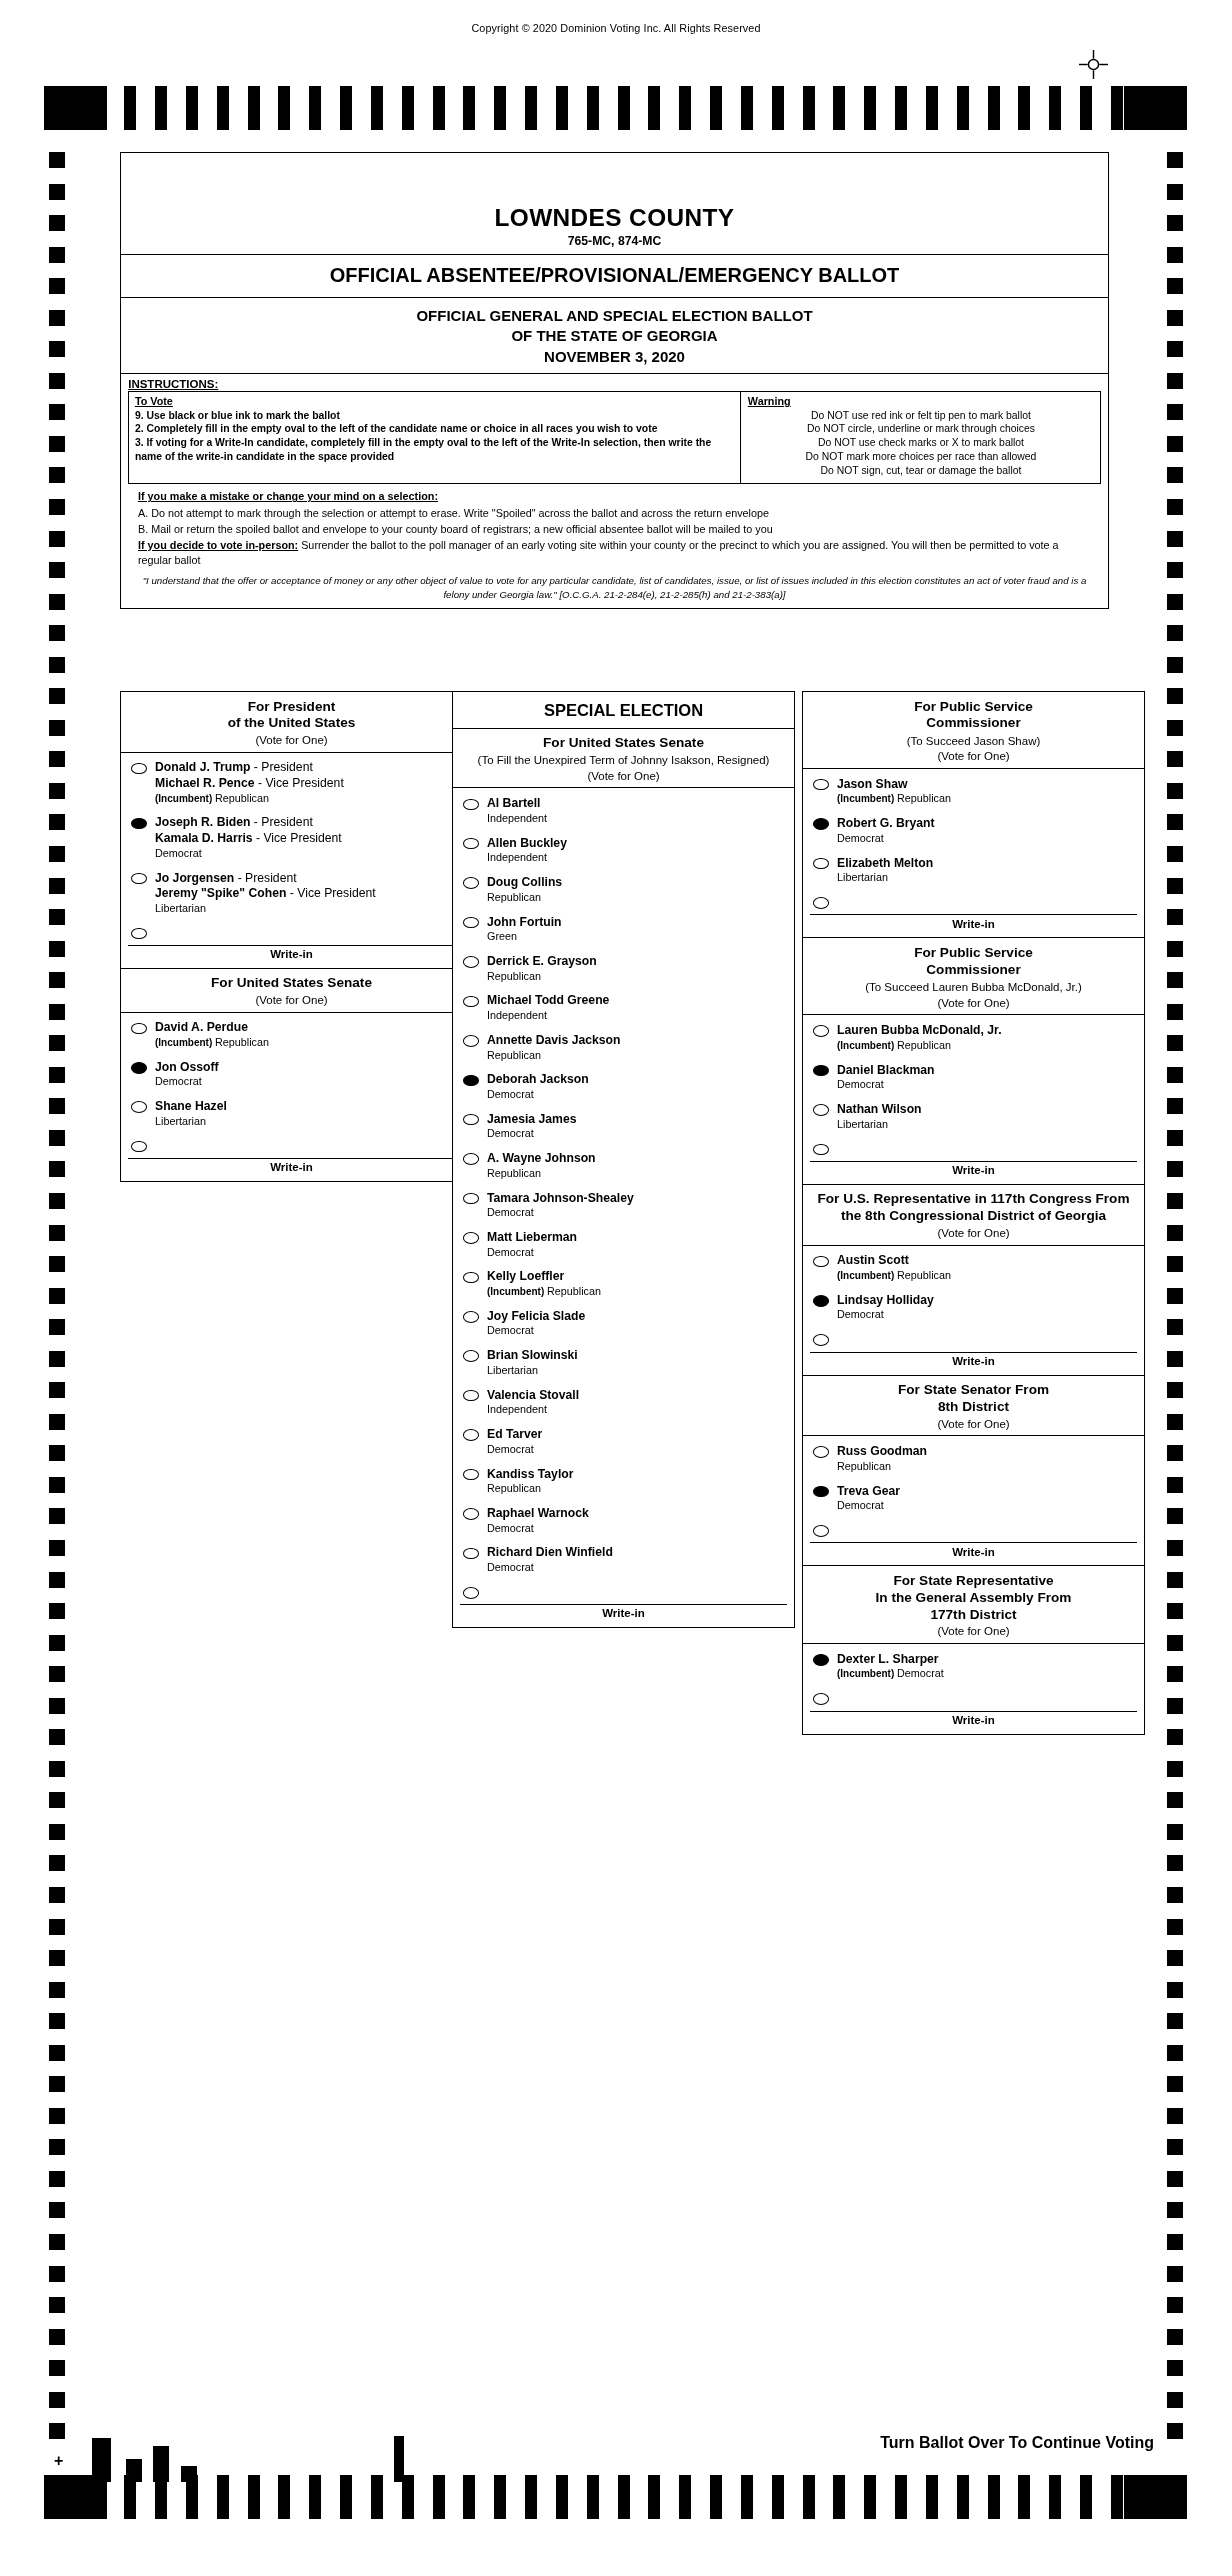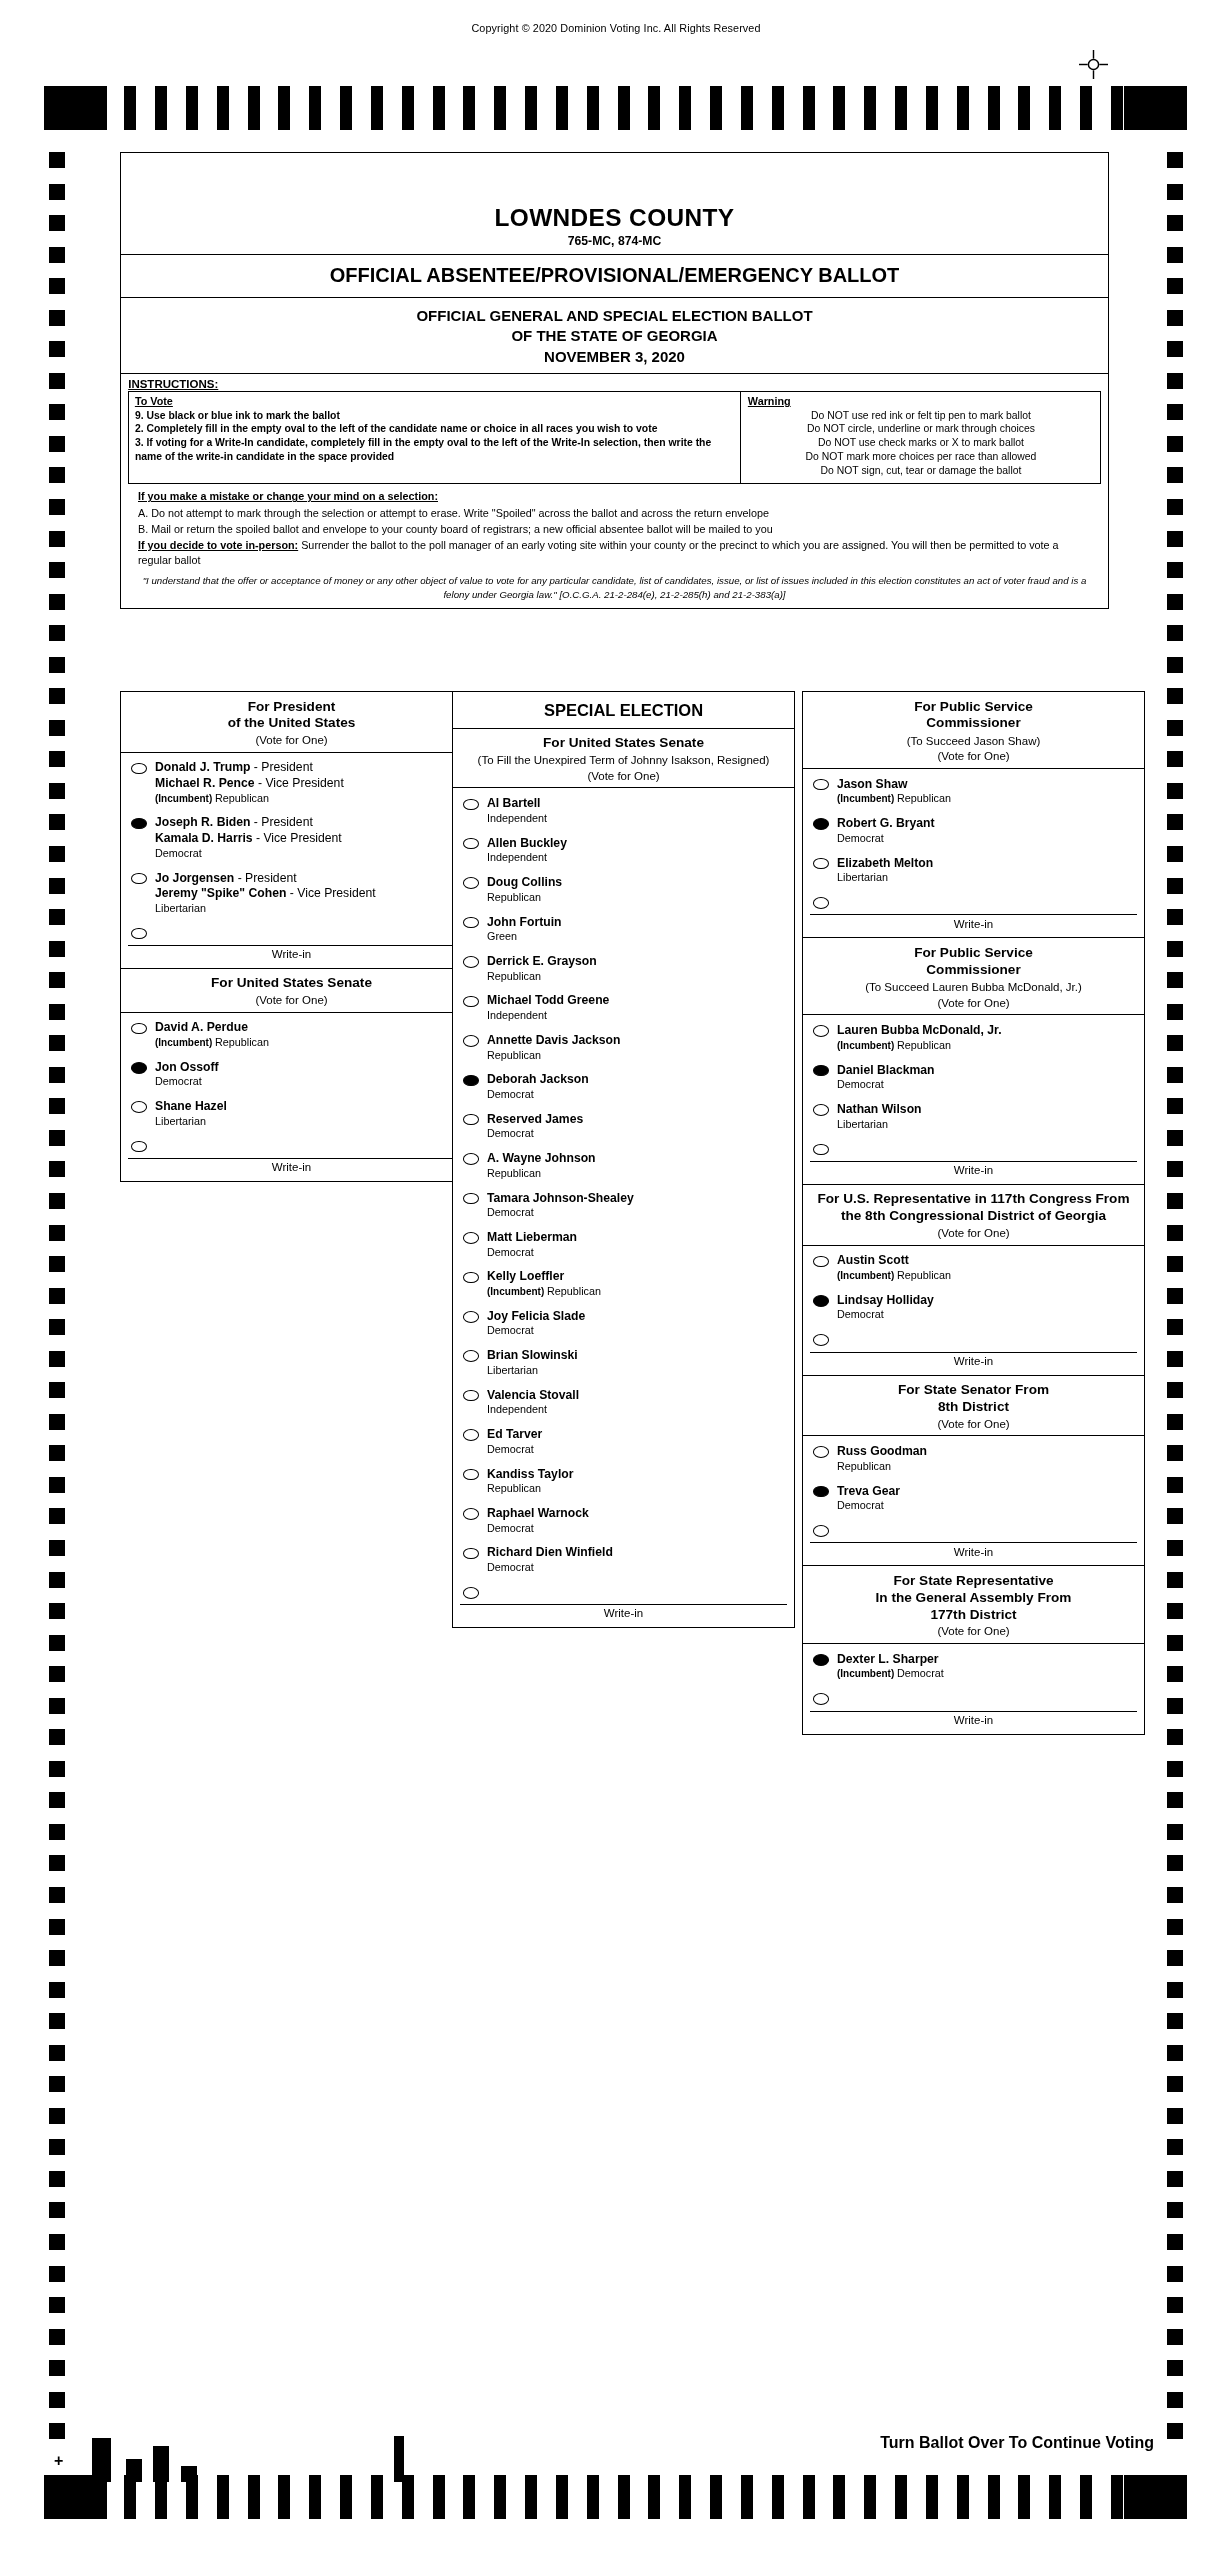--- a/index.html
+++ b/index.html
@@ -68,21 +68,21 @@
   .oval{flex:0 0 auto;width:16px;height:11.5px;border:1.6px solid #000;border-radius:50%;margin-top:2.2px;box-sizing:border-box;background:#fff;}
   .oval.filled{background:#000;}
   .cand-txt{margin-left:8px;font-size:12.2px;line-height:1.28;}
   .cand-name{font-weight:bold;}
   .cand-role{font-weight:normal;}
   .cand-party{font-size:10.8px;}
   .cand-party .inc{font-weight:bold;font-size:10px;}
   .cand-line2{font-weight:bold;}
 
   .writein{padding:5px 5.7px 0 10px;display:flex;align-items:flex-start;}
-  .writein-label{text-align:center;font-size:11.5px;font-weight:normal;border-top:1.1px solid #000;margin:5.7px 7.2px 3.6px 7.2px;padding-top:2.2px;}
+  .writein-label{text-align:center;font-size:11.5px;font-weight:bold;border-top:1.1px solid #000;margin:5.7px 7.2px 3.6px 7.2px;padding-top:2.2px;}
 
   .special-title{text-align:center;font-size:16.5px;font-weight:bold;padding:8.6px 4.3px 8px;}
 </style>
 </head>
 <body>
 
 <div class="page">
 
   <div class="copyright">Copyright © 2020 Dominion Voting Inc. All Rights Reserved</div>
 
@@ -506,21 +506,21 @@
           <div class="cand">
             <span class="oval filled"></span>
             <div class="cand-txt">
               <div><span class="cand-name">Deborah Jackson</span></div>
               <div class="cand-party">Democrat</div>
             </div>
           </div>
           <div class="cand">
             <span class="oval"></span>
             <div class="cand-txt">
-              <div><span class="cand-name">Reserved James</span></div>
+              <div><span class="cand-name">Jamesia James</span></div>
               <div class="cand-party">Democrat</div>
             </div>
           </div>
           <div class="cand">
             <span class="oval"></span>
             <div class="cand-txt">
               <div><span class="cand-name">A. Wayne Johnson</span></div>
               <div class="cand-party">Republican</div>
             </div>
           </div>

